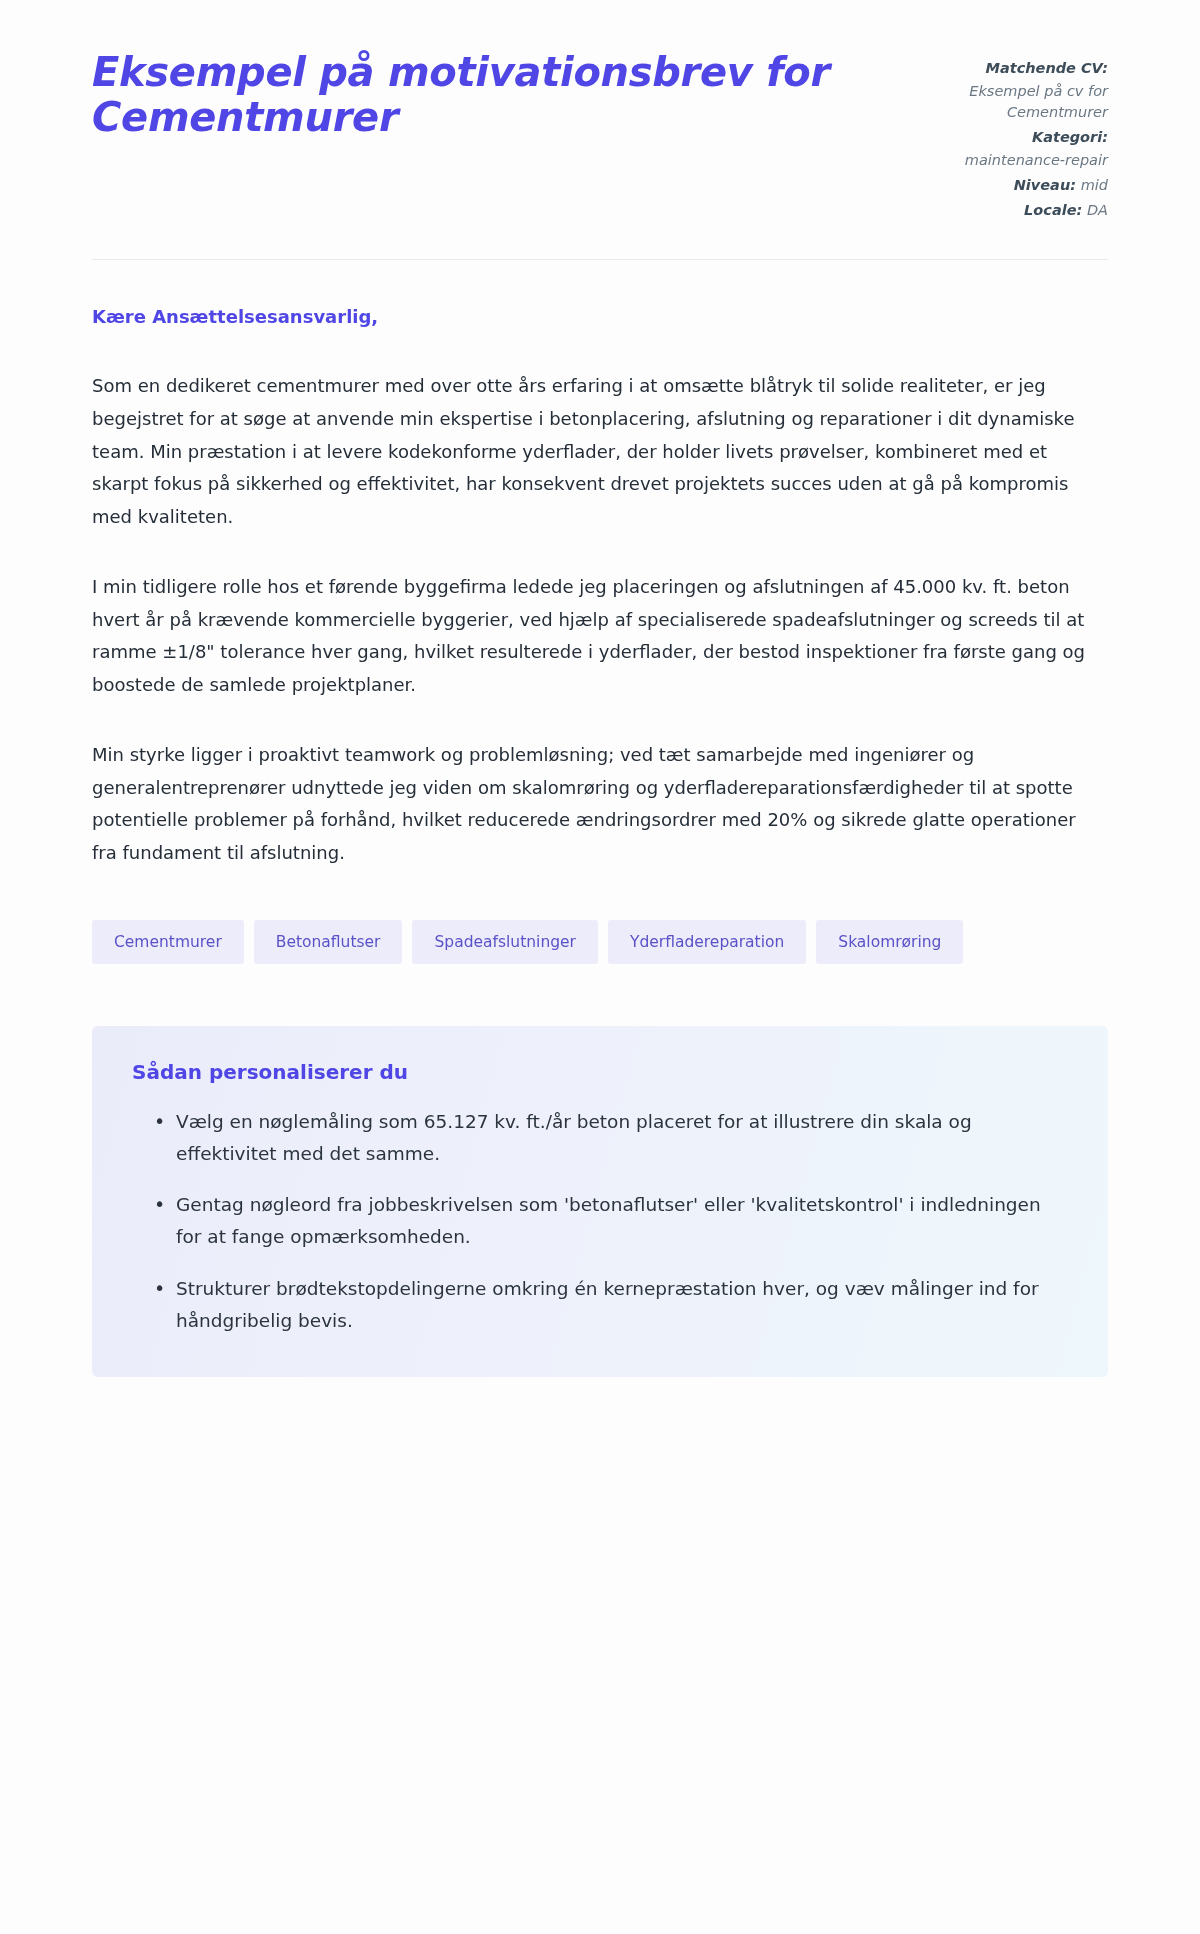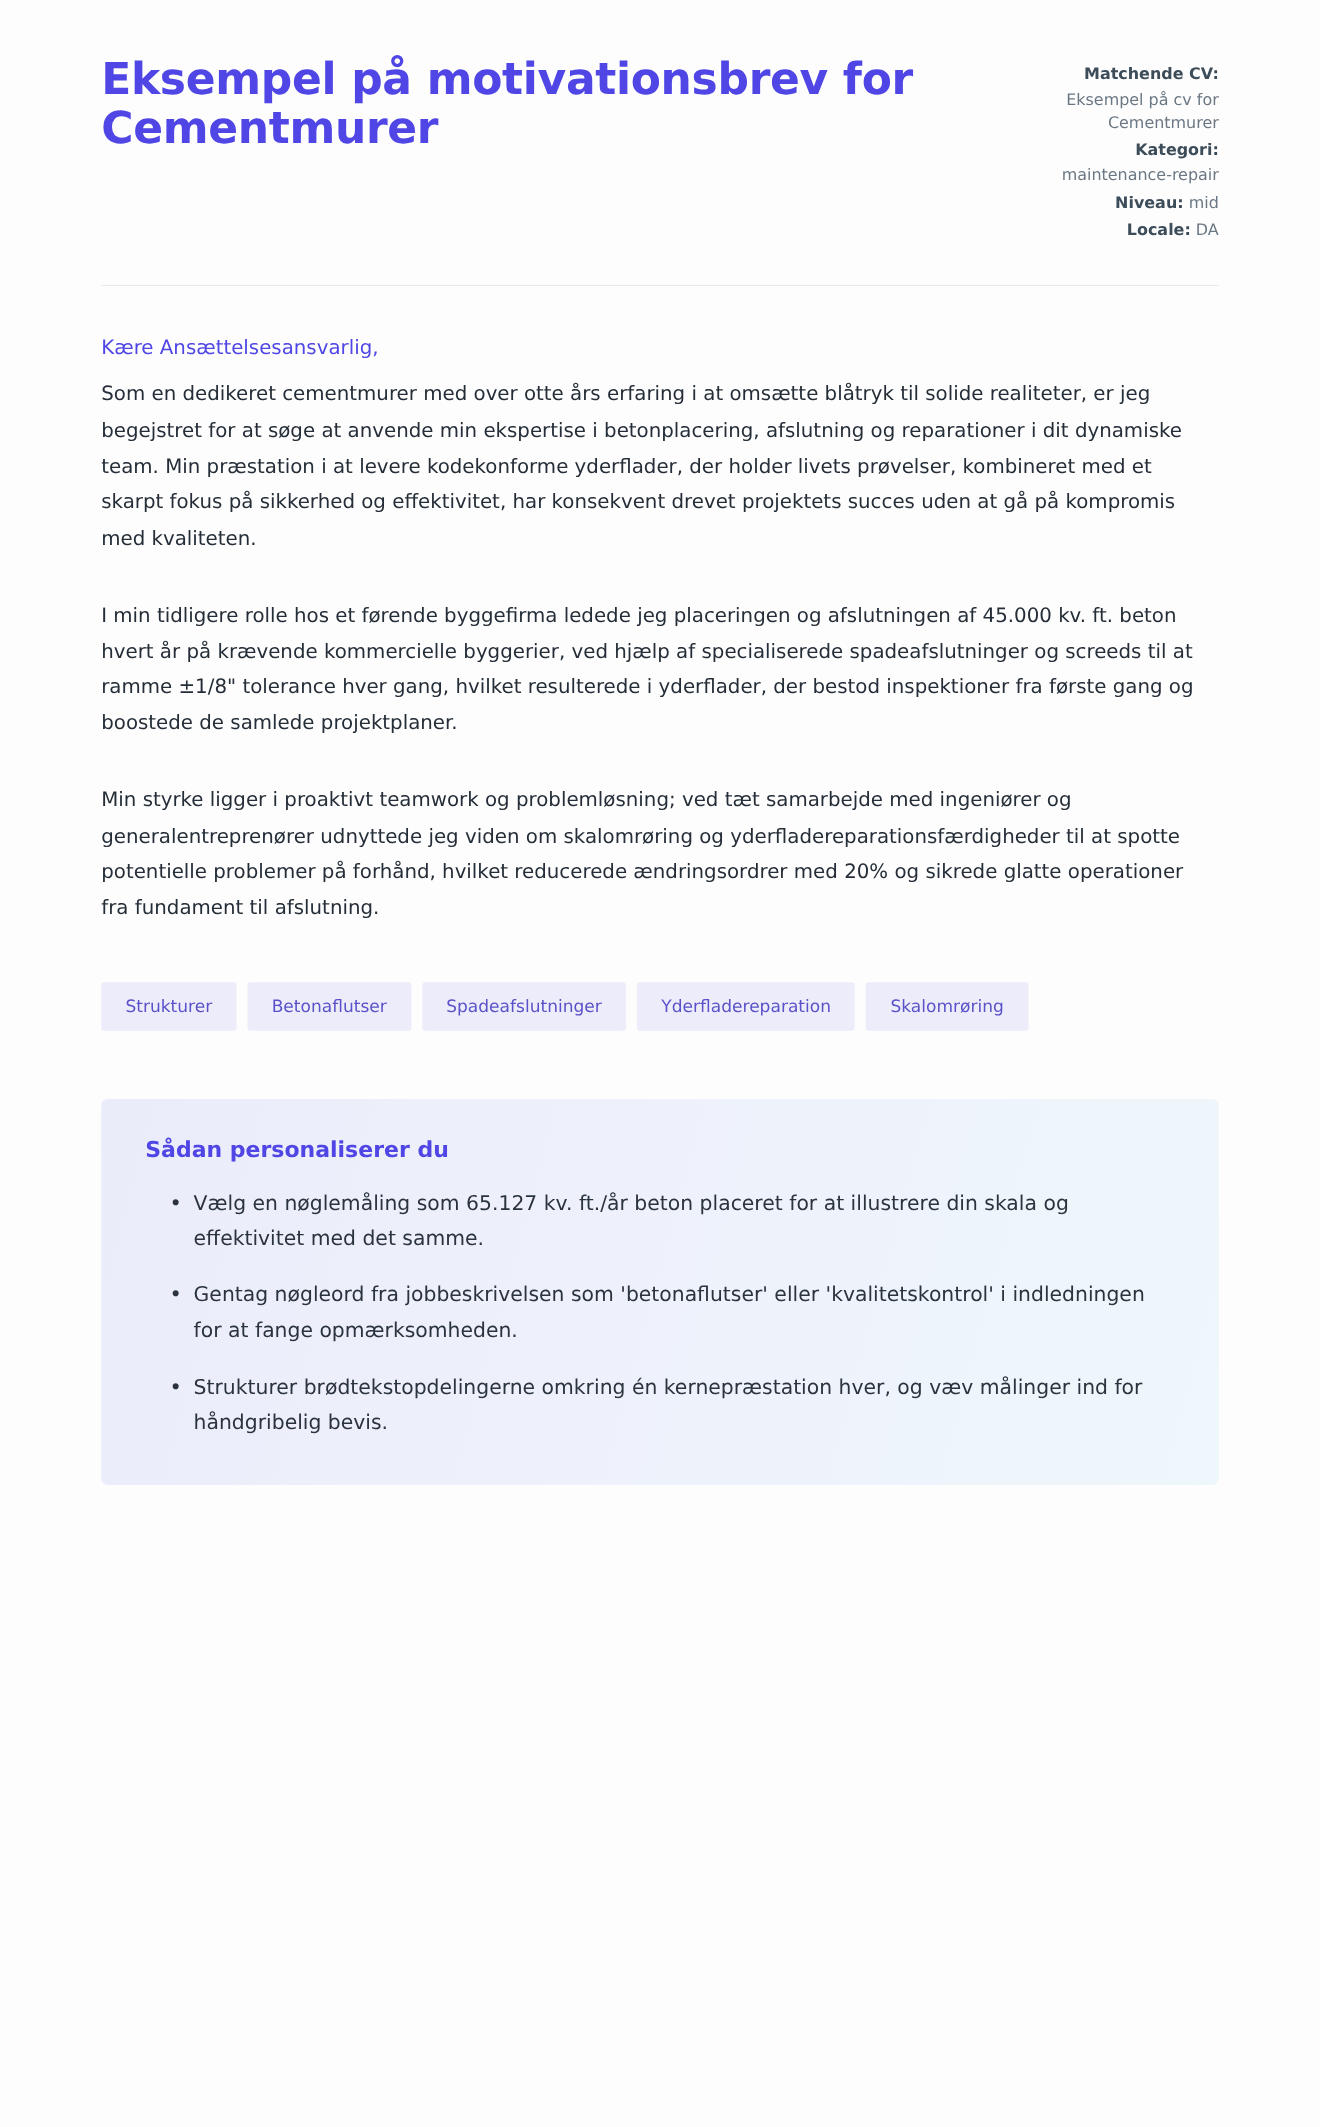--- a/index.html
+++ b/index.html
@@ -27,20 +27,21 @@
     padding: 50px 92px 0 92px;
   }
 
   
   .header {
     display: flex;
     align-items: flex-start;
     justify-content: flex-end;
     gap: 30px;
     padding-bottom: 34px;
+    font-style: italic;
   }
   .header-left {
     flex: 1 1 auto;
     max-width: 760px;
   }
   .doc-title {
     font-size: 40px;
     line-height: 1.12;
     font-weight: 700;
     color: #4f46e5;
@@ -76,23 +77,23 @@
     height: 1px;
     background: #e9eaec;
     width: 100%;
     margin: 0 0 46px 0;
   }
 
   
   .letter { padding: 0 0 0 0; }
   .salutation {
     font-size: 18px;
-    font-weight: 400;
+    font-weight: 700;
     color: #4f46e5;
-    margin: 0 0 16px 0;
+    margin: 0 0 43px 0;
   }
   .para {
     font-size: 18px;
     line-height: 1.82;
     color: #252e38;
     margin: 0 0 37px 0;
     max-width: 1010px;
   }
   .para:last-of-type { margin-bottom: 0; }
 
@@ -211,21 +212,21 @@
     <div class="letter">
       <p class="salutation">Kære Ansættelsesansvarlig,</p>
 
       <p class="para">Som en dedikeret cementmurer med over otte års erfaring i at omsætte blåtryk til solide realiteter, er jeg begejstret for at søge at anvende min ekspertise i betonplacering, afslutning og reparationer i dit dynamiske team. Min præstation i at levere kodekonforme yderflader, der holder livets prøvelser, kombineret med et skarpt fokus på sikkerhed og effektivitet, har konsekvent drevet projektets succes uden at gå på kompromis med kvaliteten.</p>
       <p class="para">I min tidligere rolle hos et førende byggefirma ledede jeg placeringen og afslutningen af 45.000 kv. ft. beton hvert år på krævende kommercielle byggerier, ved hjælp af specialiserede spadeafslutninger og screeds til at ramme ±1/8" tolerance hver gang, hvilket resulterede i yderflader, der bestod inspektioner fra første gang og boostede de samlede projektplaner.</p>
       <p class="para">Min styrke ligger i proaktivt teamwork og problemløsning; ved tæt samarbejde med ingeniører og generalentreprenører udnyttede jeg viden om skalomrøring og yderfladereparationsfærdigheder til at spotte potentielle problemer på forhånd, hvilket reducerede ændringsordrer med 20% og sikrede glatte operationer fra fundament til afslutning.</p>
 
     </div>
 
     <div class="tags">
-      <span class="tag">Strukturer</span>
+      <span class="tag">Cementmurer</span>
       <span class="tag">Betonaflutser</span>
       <span class="tag">Spadeafslutninger</span>
       <span class="tag">Yderfladereparation</span>
       <span class="tag">Skalomrøring</span>
     </div>
 
     <div class="callout">
       <h2 class="callout-title">Sådan personaliserer du</h2>
       <ul class="callout-list">
         <li>Vælg en nøglemåling som 65.127 kv. ft./år beton placeret for at illustrere din skala og effektivitet med det samme.</li>

